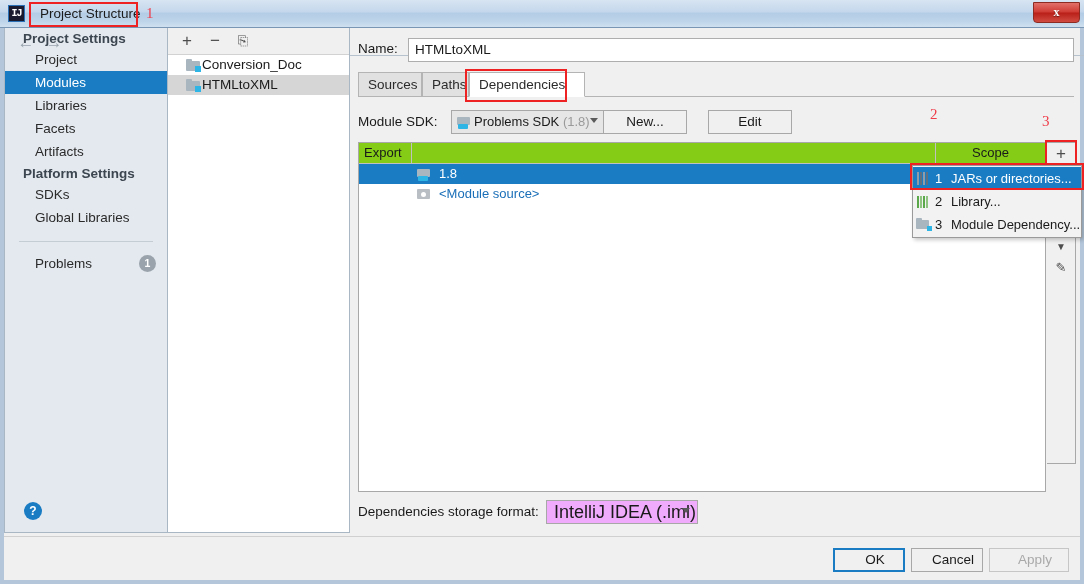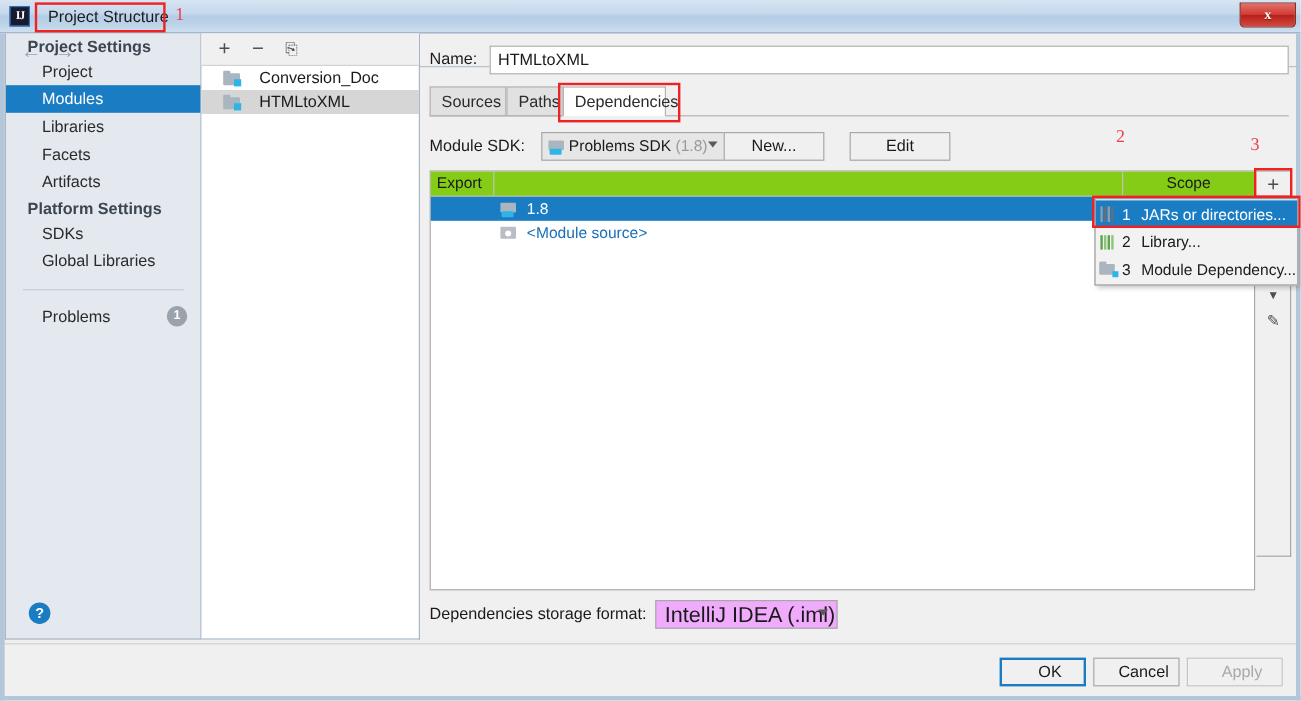--- a/index.html
+++ b/index.html
@@ -28,21 +28,21 @@
     box-sizing: border-box;
   }
   .tb-icon {
     position: absolute; left: 8px; top: 5px;
     width: 17px; height: 17px;
     background: #1a1a2e;
     border: 1px solid #2b6fb5;
     box-sizing: border-box;
     display: flex; align-items: center; justify-content: center;
     color: #ffffff; font-size: 10px; font-weight: bold;
-    font-family: Liberation Serif, serif;
+    font-family: Liberation Mono, monospace;
     letter-spacing: -1px;
   }
   .tb-title {
     position: absolute; left: 33px; top: 4px;
     height: 20px; line-height: 20px;
     padding: 0 7px;
     font-size: 13.5px; color: #1b1b1b;
   }
   .tb-title-box {
     position: absolute; left: 29px; top: 2px;
@@ -167,21 +167,21 @@
     color: #4d4d4d; font-size: 15px;
     text-align: center; line-height: 20px;
   }
   .ml-tb-btn.add { left: 9px; font-size: 17px; }
   .ml-tb-btn.rem { left: 37px; font-size: 17px; }
   .ml-tb-btn.cpy { left: 65px; font-size: 13px; }
 
   .ml-row {
     position: relative;
     height: 20px; line-height: 20px;
-    padding-left: 48px;
+    padding-left: 34px;
     font-size: 13.5px; color: #1a1a1a;
   }
   .ml-row.sel { background: #d6d6d6; }
 
   .folder-ico {
     position: absolute; left: 18px; top: 4px;
     width: 14px; height: 12px;
   }
   .folder-ico .fb {
     position: absolute; left: 0; top: 2px;
@@ -239,21 +239,21 @@
     border: 1px solid #b4b4b4;
     box-sizing: border-box;
   }
   .tab.active {
     background: #ffffff;
     border-bottom-color: #ffffff;
     z-index: 3;
   }
   #tab-sources { left: 0px;   width: 64px; }
   #tab-paths   { left: 64px;  width: 47px; }
-  #tab-deps    { left: 111px; width: 86px; }
+  #tab-deps    { left: 111px; width: 116px; }
 
   .tab-hl-box {
     position: absolute; left: 107px; top: -3px;
     width: 102px; height: 33px;
     border: 2px solid #ee2222;
     box-sizing: border-box;
     z-index: 5; pointer-events: none;
   }
   .tab-underline {
     position: absolute; left: 6px; top: 68px;

